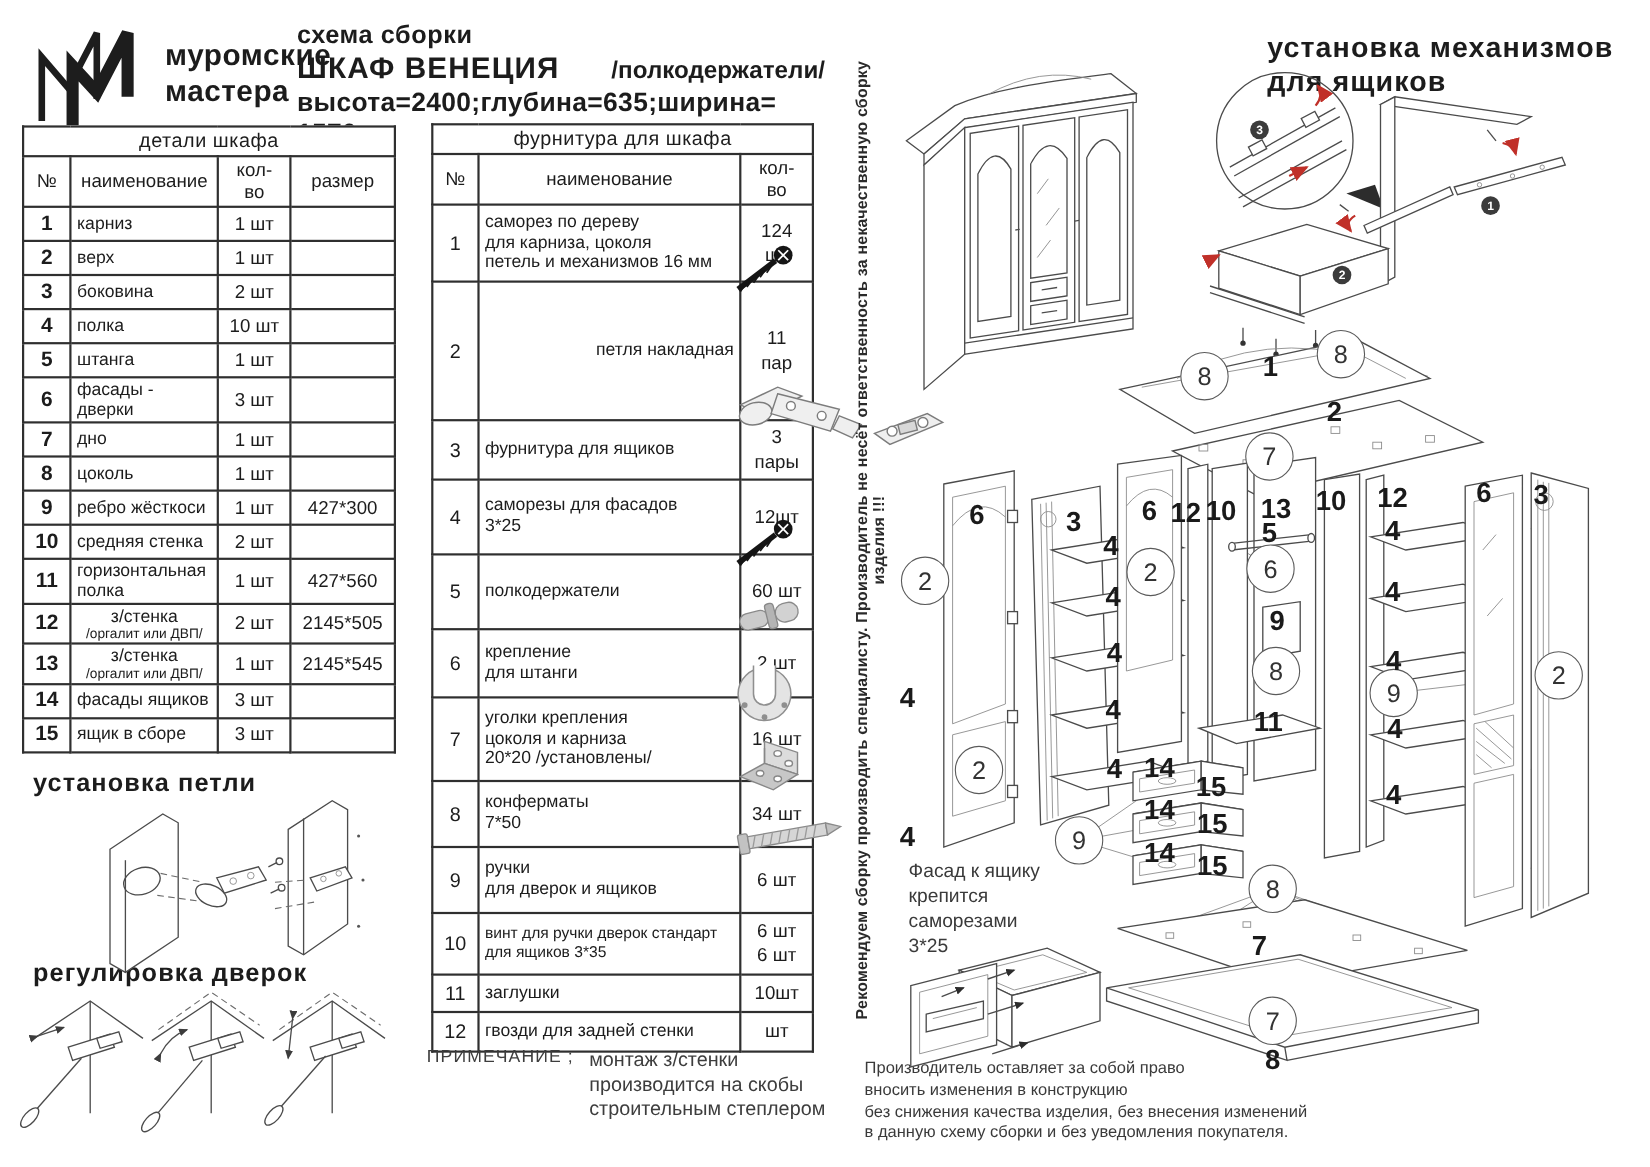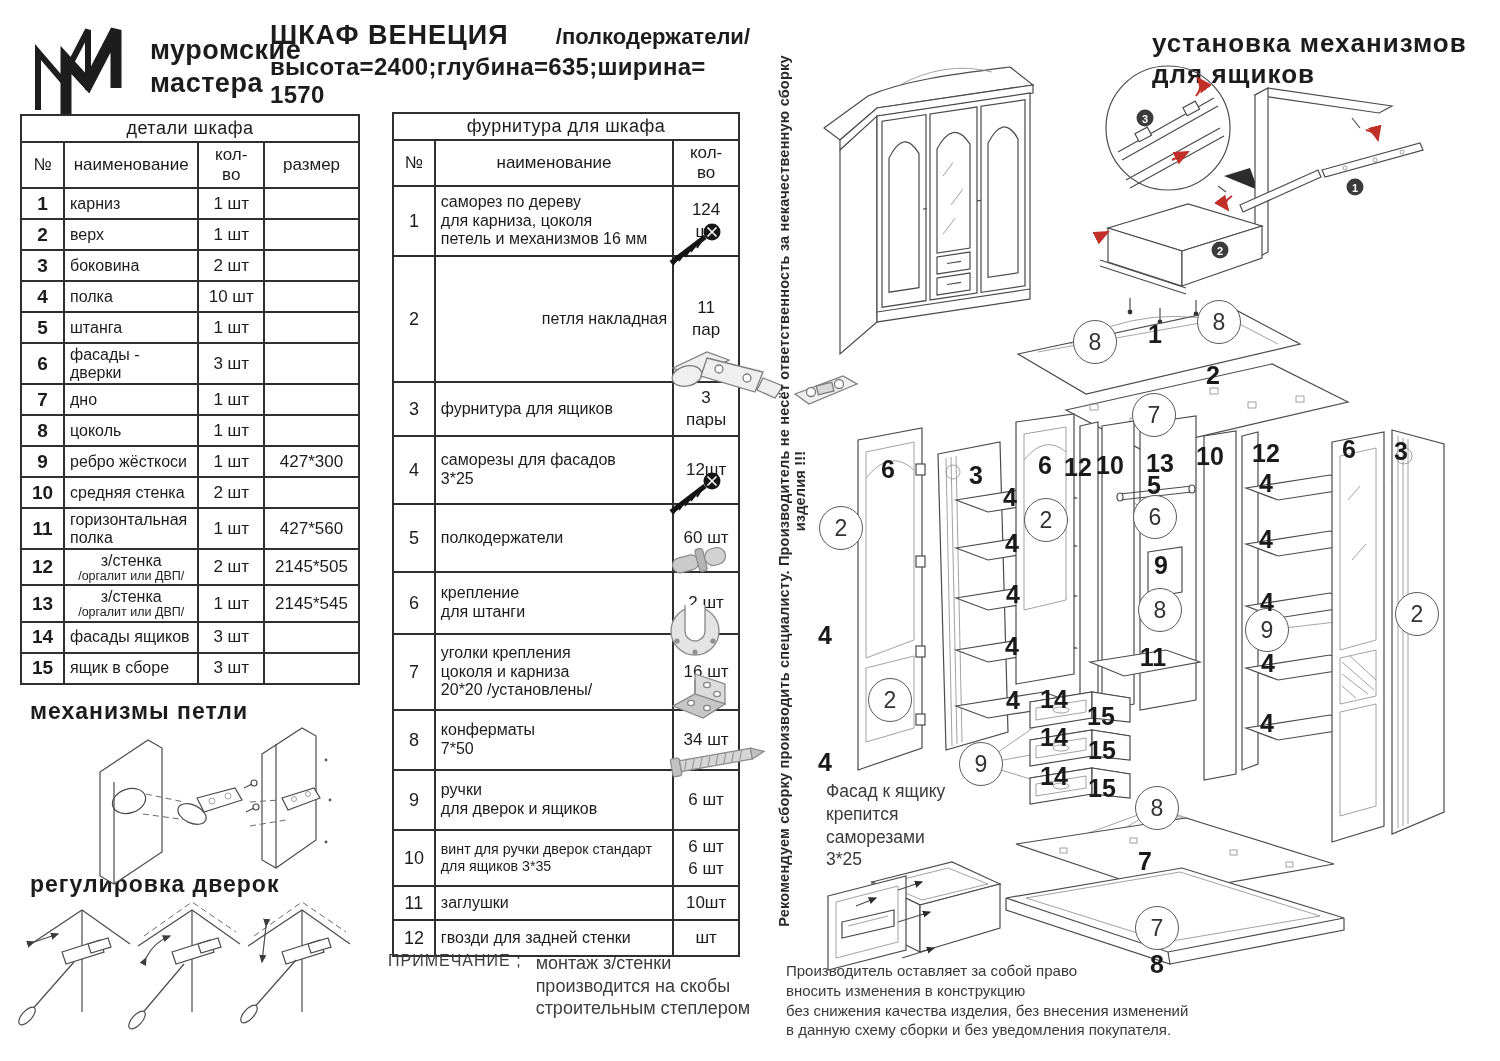--- a/index.html
+++ b/index.html
@@ -67,20 +67,21 @@
 <body>
 
 <svg class="abs" style="left:26px;top:20px" width="118" height="94" viewBox="0 0 118 94">
   <path d="M12,90 V32 L36,60 L62,10 V70" fill="none" stroke="#1d1d1d" stroke-width="6"></path>
   <path d="M40,94 V40 L62,64 L90,10 V68" fill="none" stroke="#1d1d1d" stroke-width="11"></path>
 </svg>
 <div class="abs" id="brand-text" style="white-space:pre-line">муромские
 мастера</div>
 
 <div class="abs" id="title-block">
+  <div id="title-sub">схема сборки</div>
   <div id="title-line2">
     <span id="title-product">ШКАФ  ВЕНЕЦИЯ</span>
     <span id="title-variant">/полкодержатели/</span>
   </div>
   <div id="title-dims">высота=2400;глубина=635;ширина= 1570</div>
 </div>
 
 <table class="abs" id="parts-table">
   <thead>
     <tr>
@@ -416,21 +417,21 @@
         <td class="c-name">
           <div class="hw-flex">
             <span class="hw-nm">гвозди для задней стенки</span>
           </div>
         </td>
         <td class="c-qty">шт</td>
       </tr>
     </tbody>
 </table>
 
-<div class="abs sec-title" id="hinge-title">механизмы петли</div>
+<div class="abs sec-title" id="hinge-title">установка петли</div>
 <div class="abs sec-title" id="adjust-title">регулировка дверок</div>
 <div class="abs sec-title" id="mech-title">установка механизмов для ящиков</div>
 
 <div class="abs" id="note-block">
   <span id="note-label">ПРИМЕЧАНИЕ ;</span>
   <span id="note-text">монтаж з/стенки
 производится на скобы
 строительным степлером</span>
 </div>
 

